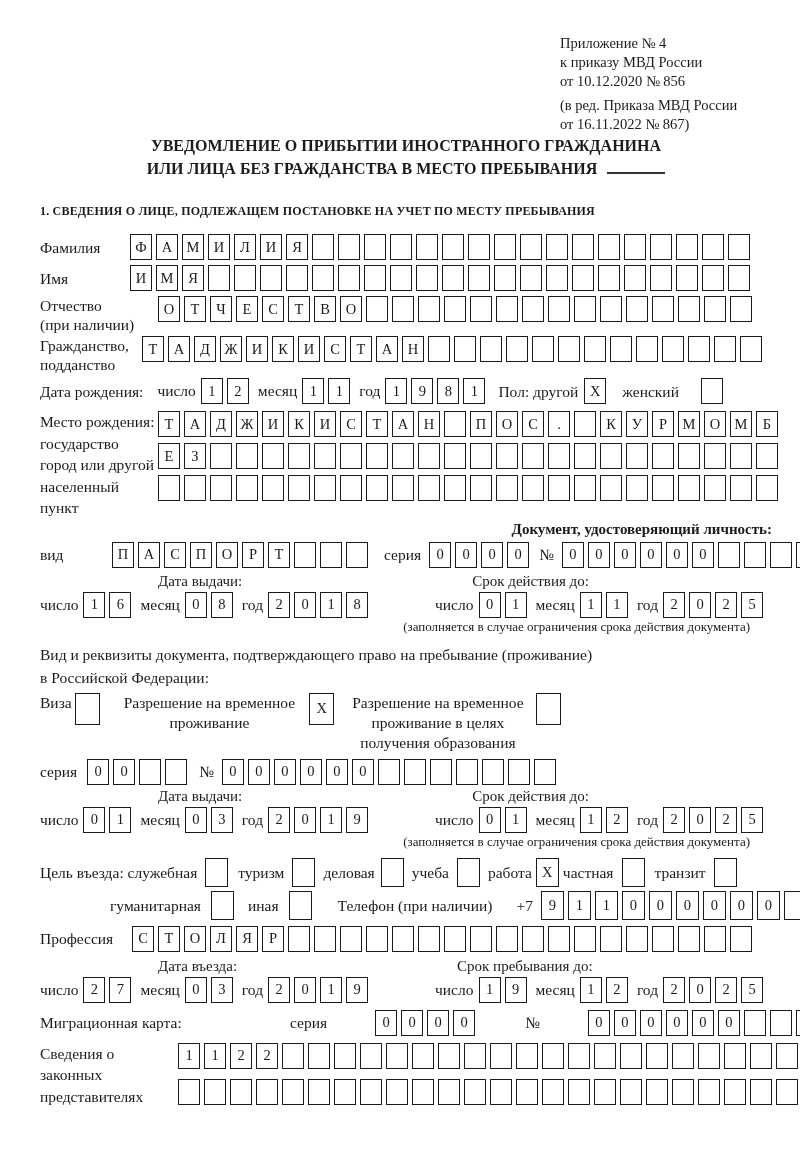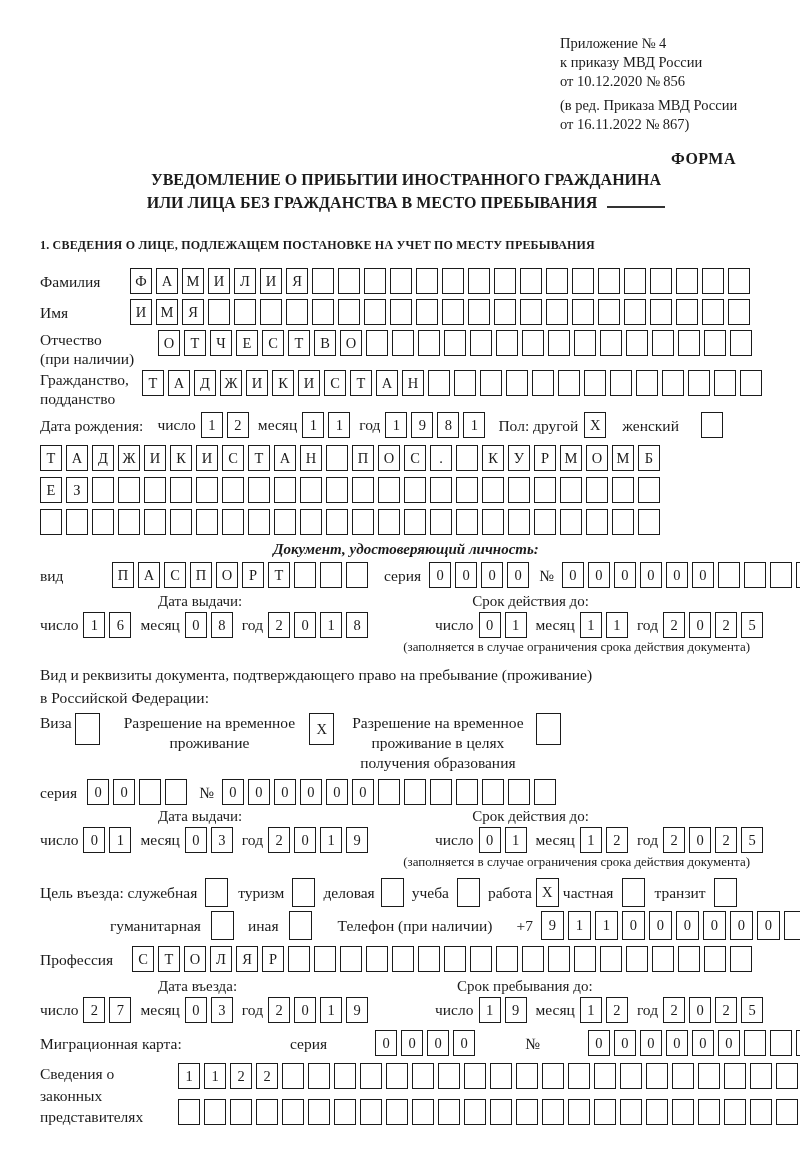--- a/index.html
+++ b/index.html
@@ -31,41 +31,40 @@
   .cb{display:inline-flex;align-items:center;justify-content:center;
       width:22px;height:26px;border:1.7px solid #1b1b1b;box-sizing:border-box;
       font-size:14.5px;background:#fff;flex:none;}
   .tallbox .cb{height:29px;width:23px;}
   .bigbox .cb{height:32px;width:25px;}
   .dgroup{display:flex;align-items:center;flex:none;}
   .dgroup .w{margin-right:5px;}
   .dgroup .boxes{margin-right:9px;}
   .sublabels{display:flex;font-size:15px;margin-bottom:2px;}
   .note{ text-align:right;font-size:13px;margin:1px 22px 8px 0;}
-  .center-b{text-align:center;font-weight:bold;font-size:15px;margin:2px 0 4px 0;font-style:italic;}
+  .center-b{text-align:right;font-weight:bold;font-size:15px;margin:2px 0 4px 0;}
   .multi{line-height:19px;}
   .opt{display:flex;align-items:flex-start;flex:none;}
   .opt .optlbl{text-align:center;line-height:20px;}
   .lp-left{width:138px;flex:none;line-height:21.5px;}
   .lp-rows .boxes{margin-bottom:10px;}
 </style>
 </head>
 <body>
 
 <div class="sheet">
 
   <div class="hdr">
     <div>Приложение № 4</div>
     <div>к приказу МВД России</div>
     <div>от 10.12.2020 № 856</div>
     <div class="gap"></div>
     <div>(в ред. Приказа МВД России</div>
     <div>от 16.11.2022 № 867)</div>
   </div>
-  <div class="forma">ФОРМА</div>
 
   <div class="title">
     <div>УВЕДОМЛЕНИЕ О ПРИБЫТИИ ИНОСТРАННОГО ГРАЖДАНИНА</div>
     <div><span>ИЛИ ЛИЦА БЕЗ ГРАЖДАНСТВА В МЕСТО ПРЕБЫВАНИЯ</span><span class="blank-line"></span></div>
   </div>
 
   <div class="sect">1. СВЕДЕНИЯ О ЛИЦЕ, ПОДЛЕЖАЩЕМ ПОСТАНОВКЕ НА УЧЕТ ПО МЕСТУ ПРЕБЫВАНИЯ</div>
 
   <div class="form">
 
@@ -217,20 +216,26 @@
       <span class="boxes" style="margin-left:6px;">
           <span class="cb">X</span>
         </span>
       <span class="lbl" style="margin-left:16px;">женский</span>
       <span class="boxes" style="margin-left:22px;">
           <span class="cb"></span>
         </span>
     </div>
 
     <div class="row top" style="margin-bottom:2px;">
+      <div class="lbl multi" style="width:118px;line-height:21.5px;">
+        <span>Место рождения:</span><br>
+        <span>государство</span><br>
+        <span>город или другой</span><br>
+        <span>населенный пункт</span>
+      </div>
       <div>
         <div class="boxes" style="margin-bottom:6px;">
             <span class="cb">Т</span>
             <span class="cb">А</span>
             <span class="cb">Д</span>
             <span class="cb">Ж</span>
             <span class="cb">И</span>
             <span class="cb">К</span>
             <span class="cb">И</span>
             <span class="cb">С</span>

